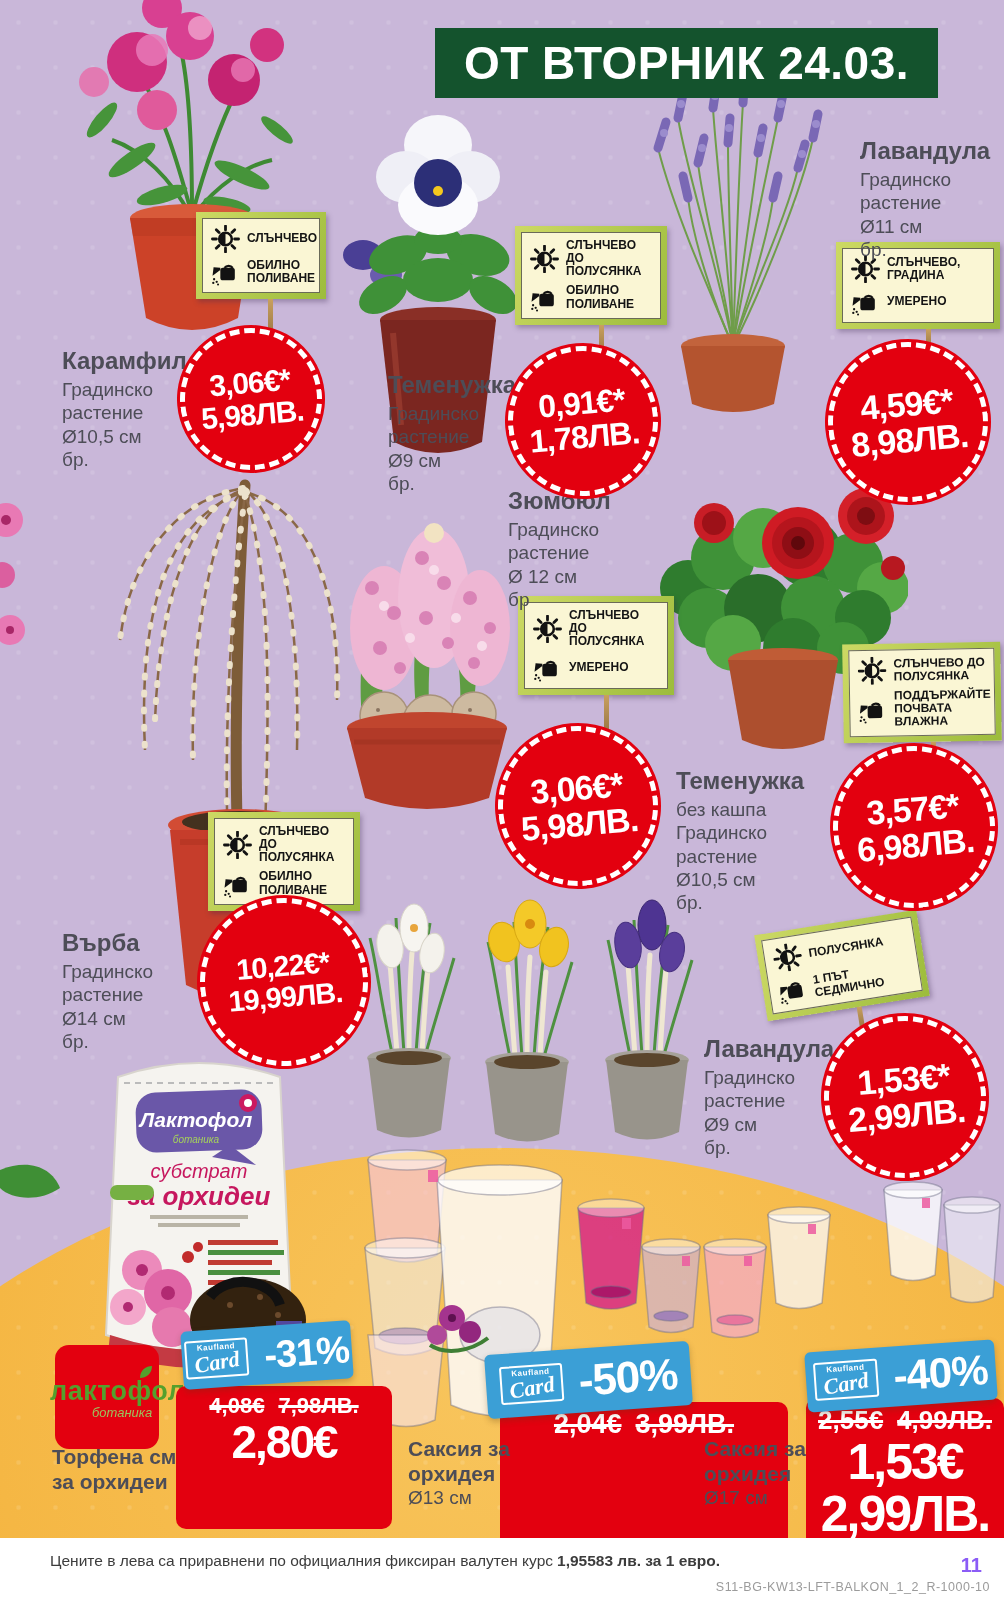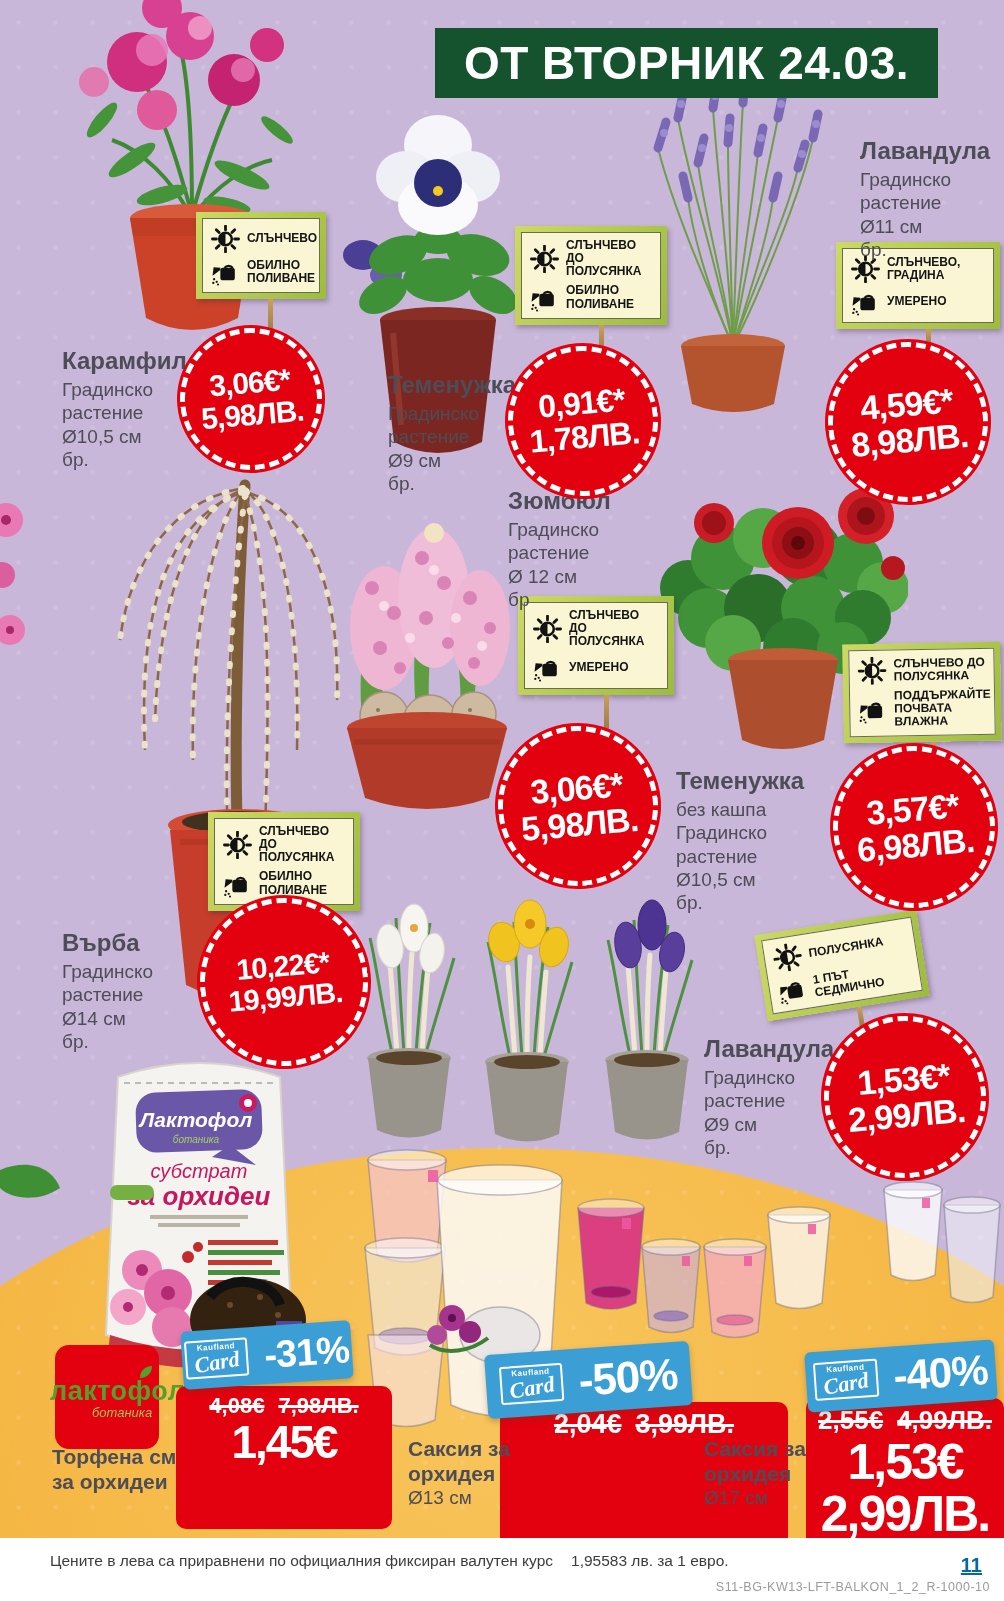--- a/index.html
+++ b/index.html
@@ -55,22 +55,22 @@
 
   .redsquare{position:absolute;left:55px;top:1345px;width:104px;height:104px;background:#e3000f;
         border-radius:14px;z-index:3;}
   .brand{position:absolute;left:50px;top:1378px;z-index:3;line-height:1;}
   .brand .bn{color:#55a02d;font-weight:800;font-size:27px;letter-spacing:.5px;}
   .brand .bs{color:#9cc25e;font-size:13px;font-style:italic;margin-left:42px;margin-top:1px;}
   .brand .bleaf{position:absolute;left:88px;top:-14px;width:16px;height:16px;}
 
   .foot{position:absolute;left:0;top:1538px;width:1004px;height:63px;background:#fff;z-index:6;}
   .note{position:absolute;left:50px;top:14px;font-size:15.5px;color:#3c3c3c;}
-  .note b{font-weight:400;margin-left:18px;}
-  .pageno{position:absolute;right:22px;top:16px;font-size:20px;font-weight:700;color:#0369a1;text-decoration:underline;}
+  .note b{font-weight:700;margin-left:4px;}
+  .pageno{position:absolute;right:22px;top:16px;font-size:20px;font-weight:700;color:#8b5cf6;}
   .code{position:absolute;right:14px;top:42px;font-size:12.5px;color:#9b9b9b;letter-spacing:.5px;}
 </style>
 </head>
 <body>
 
 <div class="page">
 
   <svg width="0" height="0" style="position:absolute" aria-hidden="true">
     <symbol id="sun" viewBox="0 0 24 24">
       <g stroke="#121212" stroke-width="2.4" stroke-linecap="round">
@@ -699,21 +699,21 @@
       <span class="kb">Kaufland</span>
       <span class="kc">Card</span>
     </div>
     <div class="pct" style="font-size:38px">-31%</div>
   </div>
   <div class="redblock" style="left:176px;top:1386px;width:216px;height:136px">
     <div class="olds" style="font-size:22px">
       <span>4,08€</span>
       <span>7,98ЛВ.</span>
     </div>
-    <div class="newp" style="font-size:46px">1,45€</div>
+    <div class="newp" style="font-size:46px">2,80€</div>
   </div>
 
   <div class="cardb" style="left:486px;top:1348px;width:205px;height:64px">
     <div class="klogo">
       <span class="kb">Kaufland</span>
       <span class="kc">Card</span>
     </div>
     <div class="pct" style="font-size:44px">-50%</div>
   </div>
   <div class="redblock" style="left:500px;top:1402px;width:288px;height:146px">

